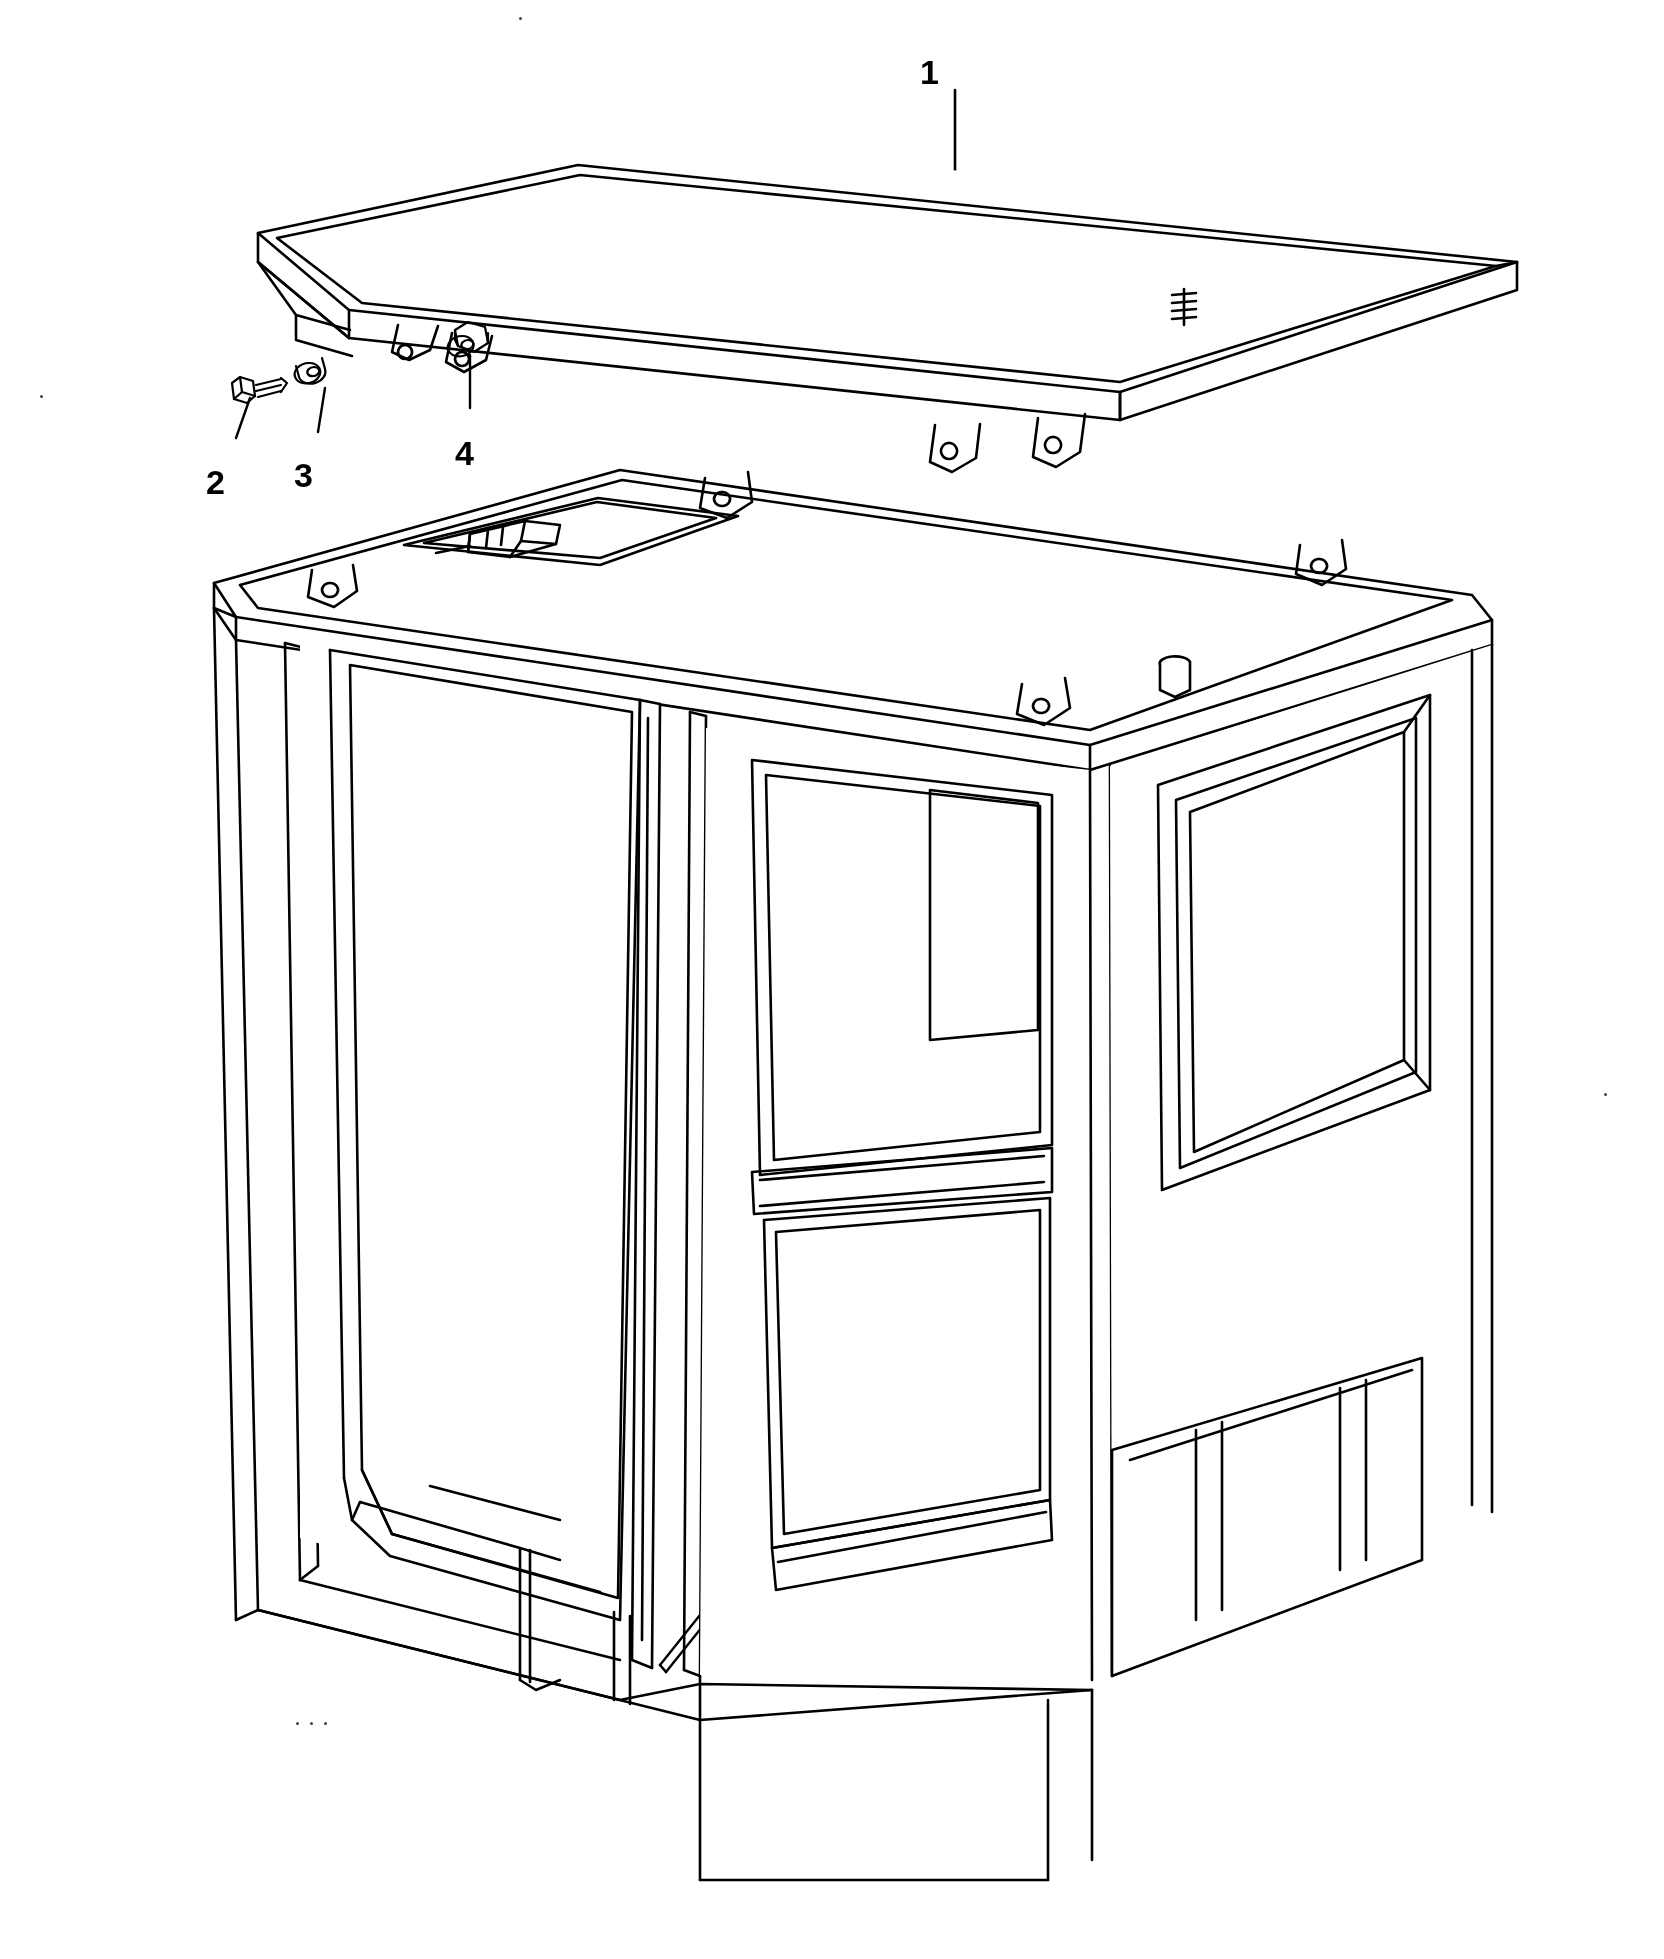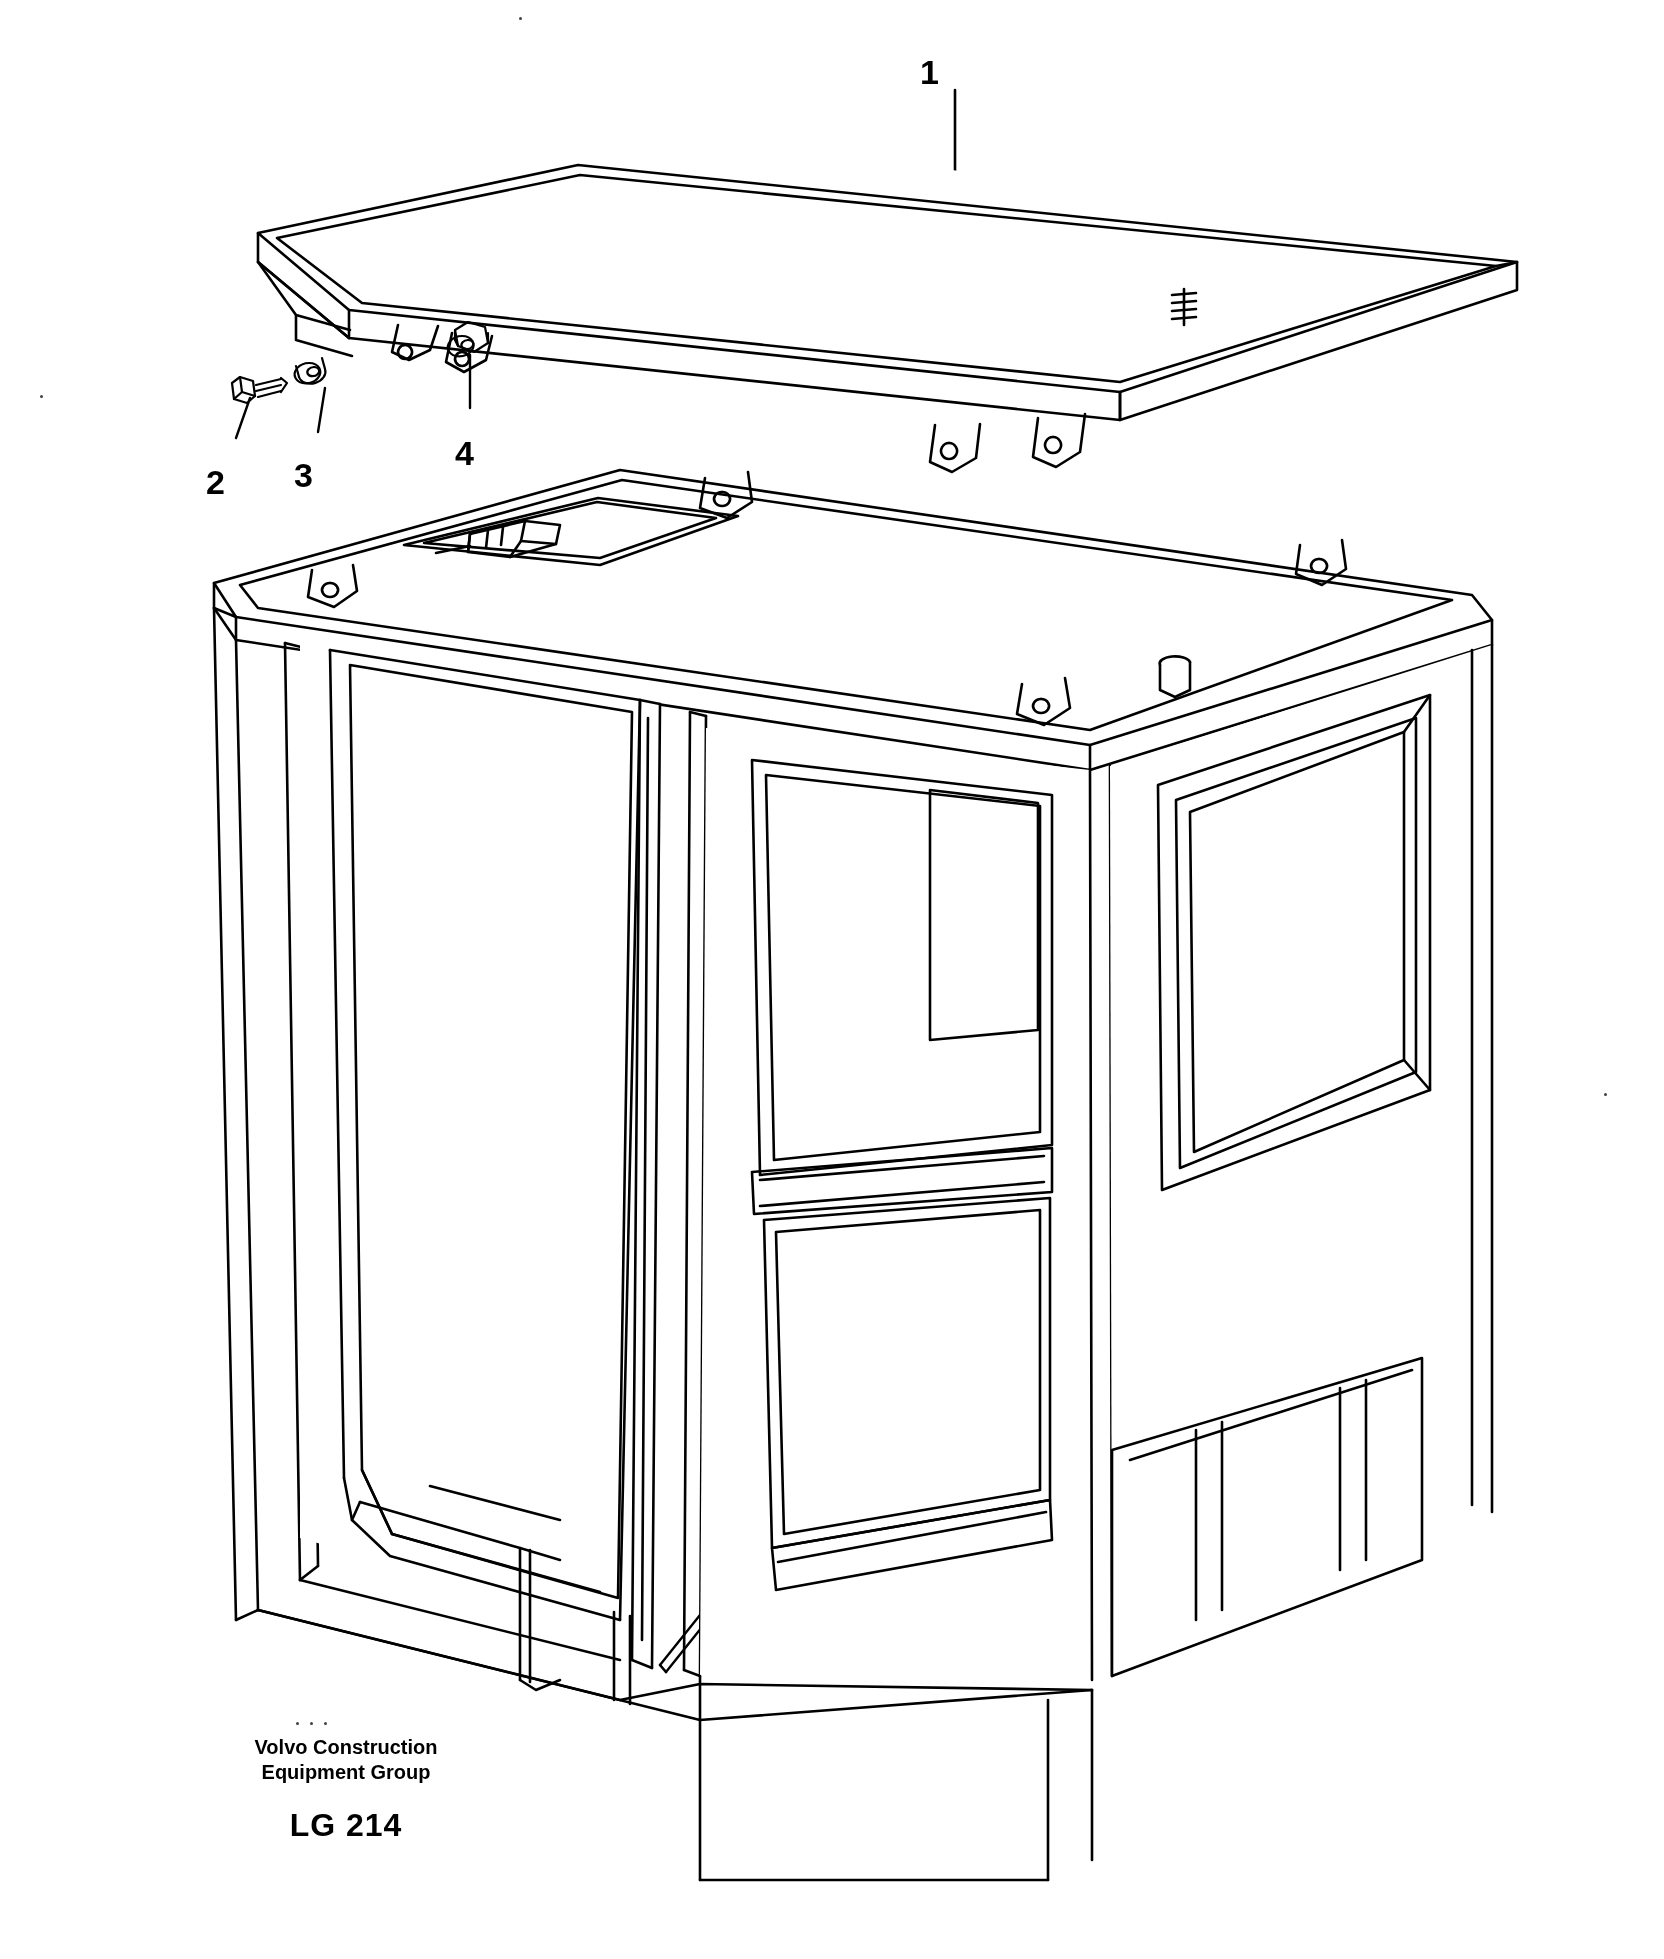--- a/index.html
+++ b/index.html
@@ -299,25 +299,20 @@
       </g>
 
     </g>
   </svg>
 
   <div class="callout-label" style="left:920px; top:55px;">1</div>
   <div class="callout-label" style="left:206px; top:465px;">2</div>
   <div class="callout-label" style="left:294px; top:458px;">3</div>
   <div class="callout-label" style="left:455px; top:436px;">4</div>
 
-  <div class="footer-block">
-    <div class="footer-line">Volvo Construction</div>
-    <div class="footer-line">Equipment Group</div>
-    <div class="footer-code">LG 214</div>
-  </div>
 
   <div class="speck" style="left:40px; top:395px;"></div>
   <div class="speck" style="left:519px; top:17px;"></div>
   <div class="speck" style="left:1604px; top:1093px;"></div>
   <div class="speck" style="left:296px; top:1722px;"></div>
   <div class="speck" style="left:310px; top:1722px;"></div>
   <div class="speck" style="left:324px; top:1722px;"></div>
 
 </div>
 

